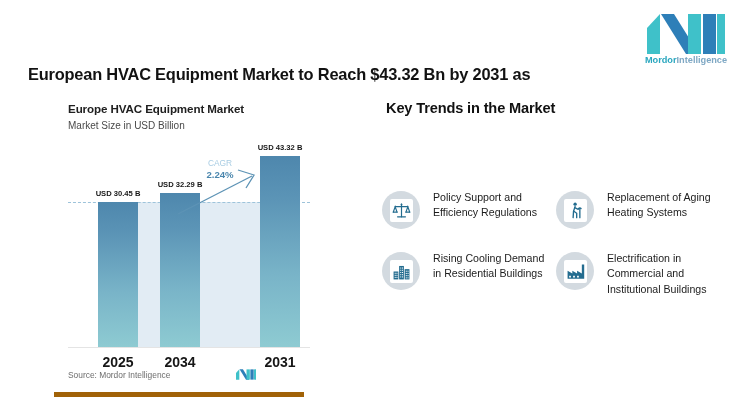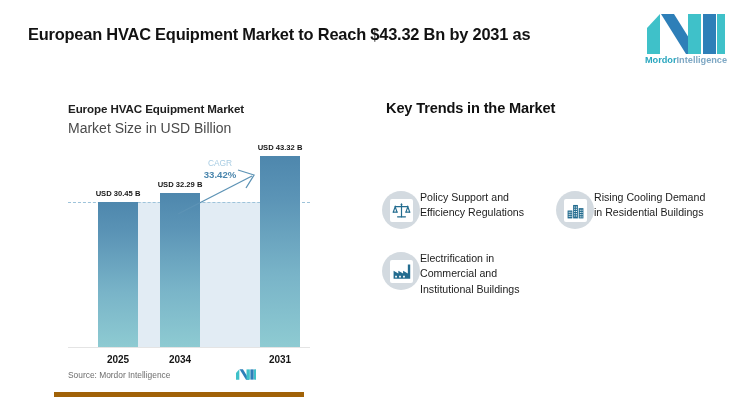--- a/index.html
+++ b/index.html
@@ -26,21 +26,21 @@
   #headline {
     position: absolute;
     left: 28px; top: 22px;
     width: 592px;
     font-size: 16.4px;
     font-weight: bold;
     line-height: 1.48;
     letter-spacing: -0.2px;
     color: #121212;
   }
-  #headline .ln { display: block; white-space: nowrap; }
+  #headline .ln { display: block; white-space: nowrap; margin-top: 40px; }
 
   
   #brand-logo {
     position: absolute;
     left: 638px; top: 14px;
     width: 96px; height: 60px;
   }
   #brand-logo .mark { position: absolute; left: 9px; top: 0; width: 78px; height: 40px; }
   #brand-logo .wordmark {
     position: absolute; left: 0; top: 42px; width: 96px;
@@ -59,21 +59,21 @@
     width: 250px; height: 296px;
     border-bottom: 5px solid #a16207;
   }
   #chart-title {
     position: absolute; left: 14px; top: 6px;
     font-size: 11.6px; font-weight: bold; color: #202020;
     letter-spacing: -0.1px; white-space: nowrap;
   }
   #chart-subtitle {
     position: absolute; left: 14px; top: 24px;
-    font-size: 14px; color: #4a4a4a; white-space: nowrap;
+    font-size: 10px; color: #4a4a4a; white-space: nowrap;
   }
 
   #plot {
     position: absolute;
     left: 14px; top: 60px;
     width: 236px; height: 192px;
   }
 
   
   .band {
@@ -111,21 +111,21 @@
     font-size: 7.6px;
     font-weight: bold;
     color: #161616;
     white-space: nowrap;
     text-align: center;
   }
 
   .x-tick {
     position: absolute;
     top: 198px;
-    font-size: 10px;
+    font-size: 14px;
     font-weight: bold;
     color: #161616;
     text-align: center;
     white-space: nowrap;
   }
 
   
   #cagr-box {
     position: absolute;
     left: 126px; top: 2px;
@@ -177,20 +177,21 @@
     display: flex; align-items: center; justify-content: center;
     margin-top: 1px;
   }
   .trend-badge .glyph-plate {
     width: 23px; height: 23px;
     background: #ffffff;
     border-radius: 2px;
     display: flex; align-items: center; justify-content: center;
   }
   .trend-text {
+    margin-left: 13px;
     font-size: 10.6px;
     line-height: 1.44;
     color: #1c1c1c;
     max-width: 116px;
   }
 </style>
 </head>
 <body>
 
 <div id="header">
@@ -231,21 +232,21 @@
     <div class="bar" style="left:30px; width:40px; height:146px;"></div>
     <div class="bar" style="left:92px; width:40px; height:155px;"></div>
     <div class="bar" style="left:192px; width:40px; height:192px;"></div>
 
     <div class="bar-label" style="left:14px; width:72px; top:33px;">USD 30.45 B</div>
     <div class="bar-label" style="left:76px; width:72px; top:24px;">USD 32.29 B</div>
     <div class="bar-label" style="left:176px; width:72px; top:-13px;">USD 43.32 B</div>
 
     <div id="cagr-box">
       <span class="cagr-word">CAGR</span>
-      <span class="cagr-val">33.42%</span>
+      <span class="cagr-val">2.24%</span>
     </div>
     <svg id="cagr-arrow" viewBox="0 0 90 60">
       <line x1="2" y1="48" x2="76" y2="10" stroke="#5d93b5" stroke-width="1.3"></line>
       <polyline points="62,4 78,9 70,22" fill="none" stroke="#5d93b5" stroke-width="1.3"></polyline>
     </svg>
 
     <div id="axis-line"></div>
 
     <div class="x-tick" style="left:22px; width:56px;">2025</div>
     <div class="x-tick" style="left:84px; width:56px;">2034</div>
@@ -283,20 +284,37 @@
               <line x1="1.6" y1="14" x2="6.4" y2="14"></line>
               <polyline points="17.6,14 20,7.4 22.4,14"></polyline>
               <line x1="17.6" y1="14" x2="22.4" y2="14"></line>
             </g>
           </svg>
         </div>
       </div>
       <div class="trend-text">Policy Support and Efficiency Regulations</div>
     </div>
 
+    <div class="trend-item">
+      <div class="trend-badge">
+        <div class="glyph-plate">
+          <svg width="19" height="19" viewBox="0 0 24 24">
+            <g stroke="#236c8f" stroke-width="1.7" stroke-linecap="round" fill="none">
+              <circle cx="11.5" cy="4" r="2.1" fill="#236c8f" stroke="none"></circle>
+              <path d="M11.5 7 L9.5 13 L9 21"></path>
+              <path d="M10 13 L13.5 15.5 L13.5 21"></path>
+              <path d="M11 8.5 L15.5 10.5"></path>
+              <line x1="17.5" y1="9.5" x2="17.5" y2="21"></line>
+              <path d="M15.8 9.6 Q17.5 8.1 19 9.6"></path>
+            </g>
+          </svg>
+        </div>
+      </div>
+      <div class="trend-text">Replacement of Aging Heating Systems</div>
+    </div>
 
     <div class="trend-item">
       <div class="trend-badge">
         <div class="glyph-plate">
           <svg width="19" height="19" viewBox="0 0 24 24">
             <g fill="#236c8f">
               <rect x="2" y="12" width="6" height="10"></rect>
               <rect x="9" y="5" width="6" height="17"></rect>
               <rect x="16" y="9" width="6" height="13"></rect>
               <g fill="#ffffff">

